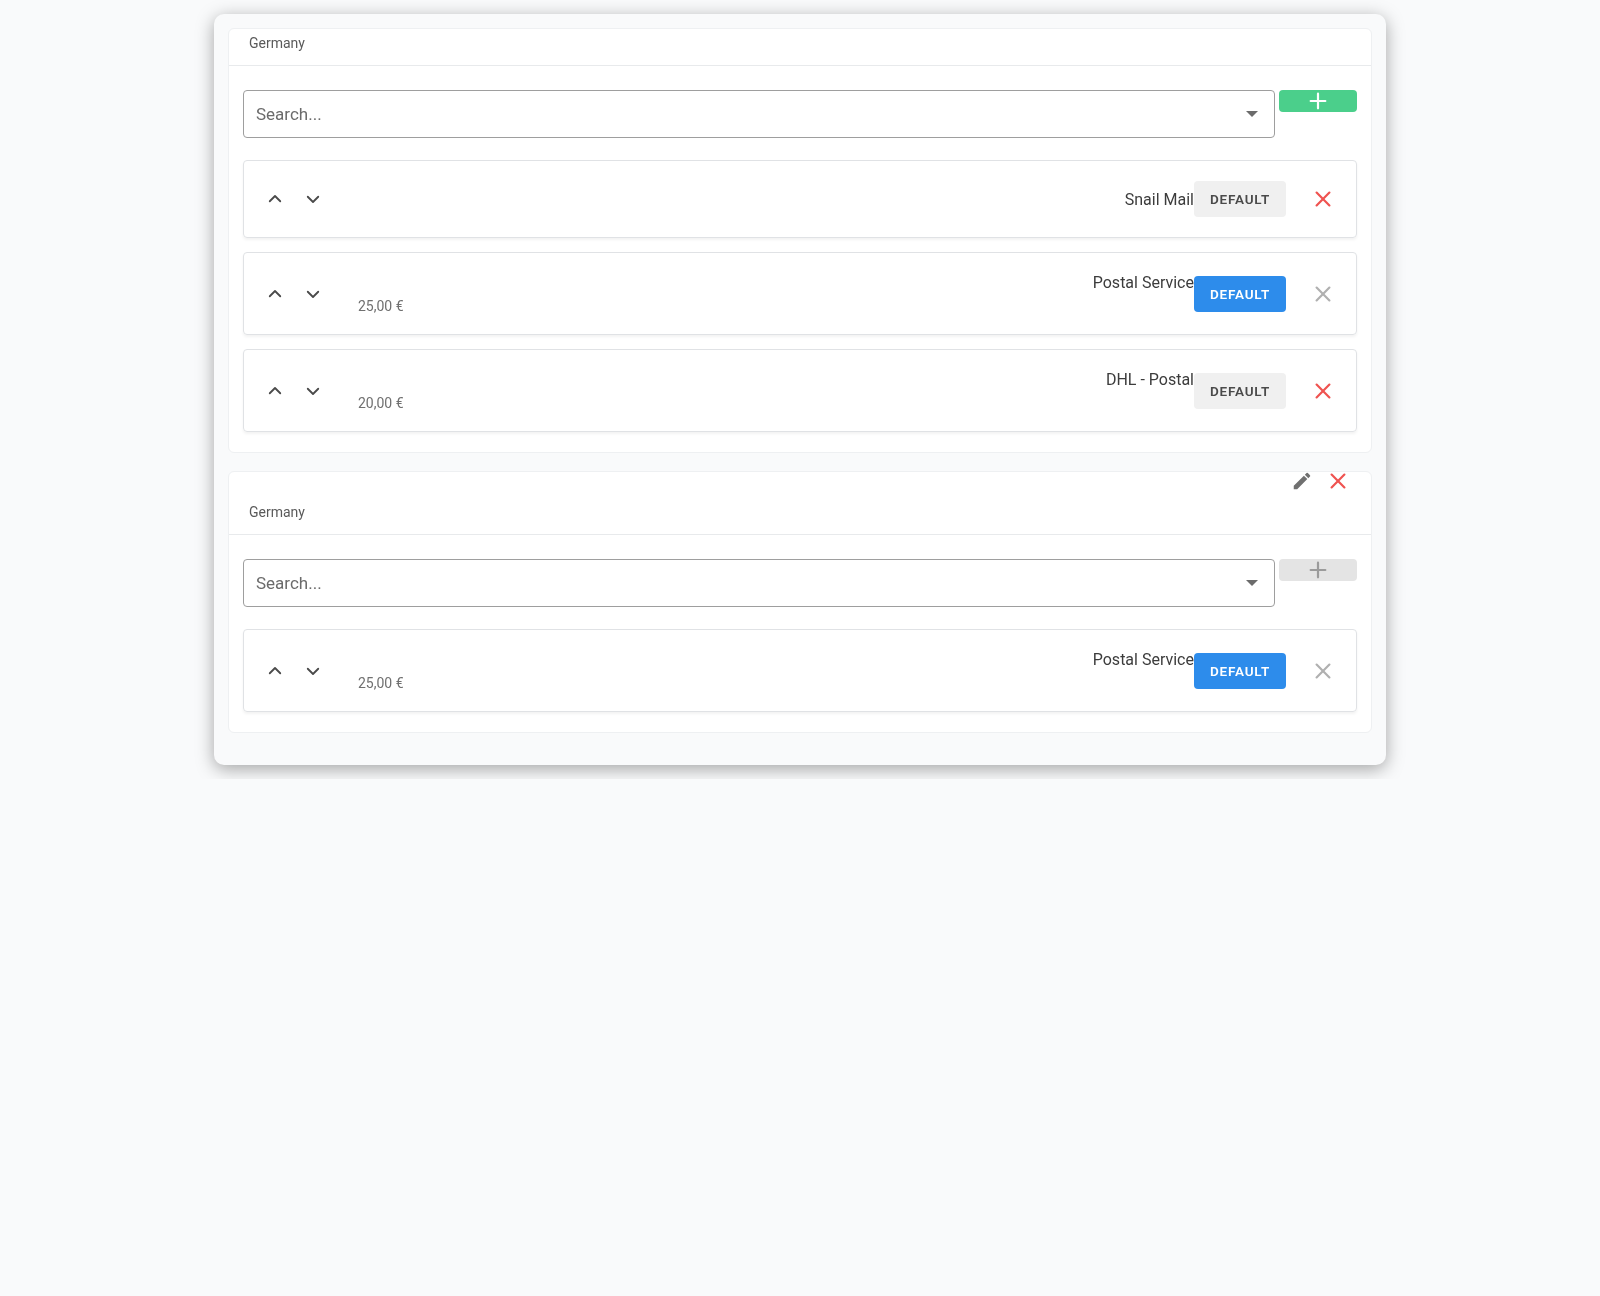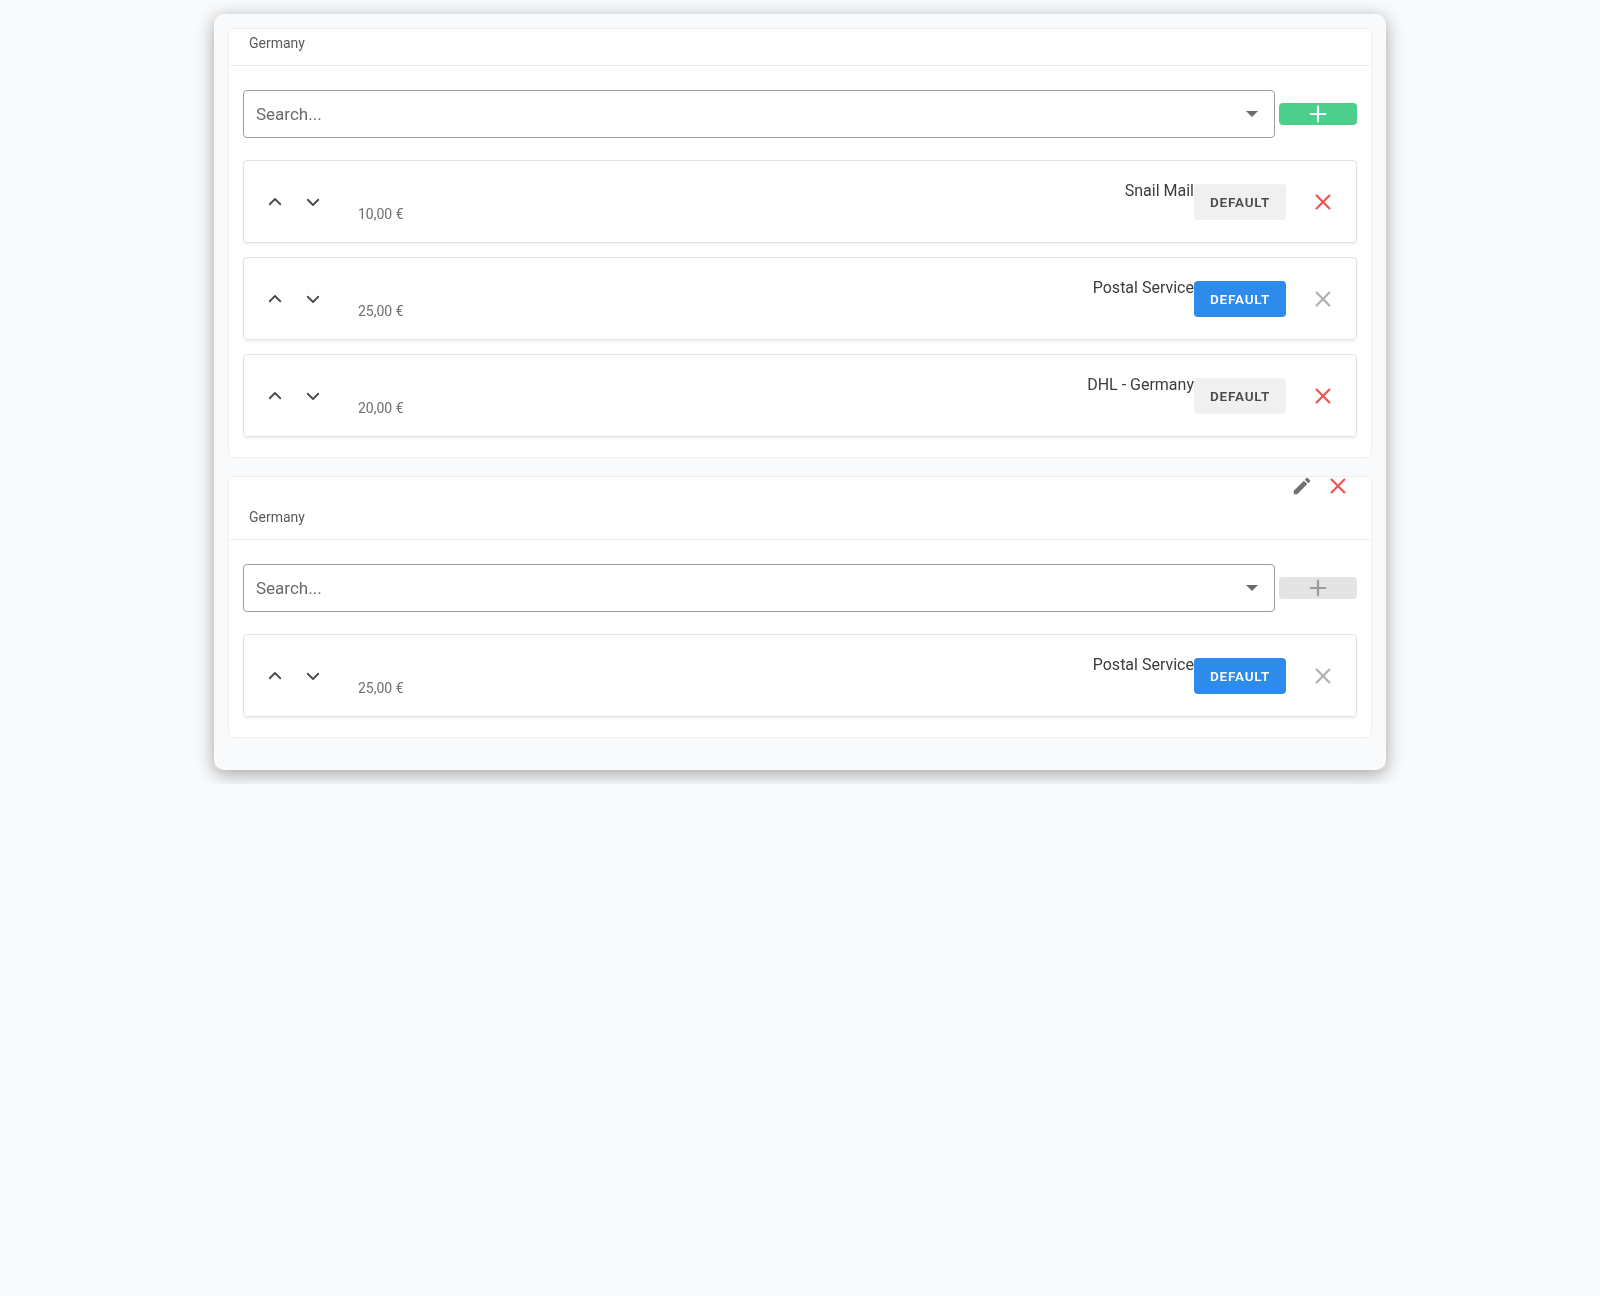--- a/index.html
+++ b/index.html
@@ -46,21 +46,21 @@
     padding: 6px 20px 14px;
   }
   .divider {
     height: 1px;
     background: #e8eaec;
   }
   .search-row {
     display: flex;
     gap: 4px;
     padding: 24px 14px 12px;
-    align-items: center;
+    align-items: flex-start;
   }
   .search-box {
     flex: 1;
     border: 1px solid #9e9e9e;
     border-radius: 4px;
     display: flex;
     align-items: center;
     padding: 0 12px;
     height: 48px;
     background: #fff;
@@ -160,21 +160,20 @@
               </svg>
           </span>
           <span class="chev">
             <svg width="18" height="18" viewBox="0 0 24 24" fill="none">
                 <path d="M5 9l7 7 7-7" stroke="#4a4a4a" stroke-width="2.4" stroke-linecap="round" stroke-linejoin="round"></path>
               </svg>
           </span>
         </div>
         <div class="method-info">
           <div class="method-name">Snail Mail</div>
-          <div class="method-price">10,00 €</div>
         </div>
         <div class="default-chip off">DEFAULT</div>
         <span class="remove-x active">
           <svg width="22" height="22" viewBox="0 0 24 24" fill="none">
               <path d="M5 5l14 14M19 5L5 19" stroke-width="2.4" stroke-linecap="round"></path>
             </svg>
         </span>
       </div>
 
       <div class="method">
@@ -209,21 +208,21 @@
                 <path d="M5 15l7-7 7 7" stroke="#4a4a4a" stroke-width="2.4" stroke-linecap="round" stroke-linejoin="round"></path>
               </svg>
           </span>
           <span class="chev">
             <svg width="18" height="18" viewBox="0 0 24 24" fill="none">
                 <path d="M5 9l7 7 7-7" stroke="#4a4a4a" stroke-width="2.4" stroke-linecap="round" stroke-linejoin="round"></path>
               </svg>
           </span>
         </div>
         <div class="method-info">
-          <div class="method-name">DHL - Germany</div>
+          <div class="method-name">DHL - Postal</div>
           <div class="method-price">20,00 €</div>
         </div>
         <div class="default-chip off">DEFAULT</div>
         <span class="remove-x active">
           <svg width="22" height="22" viewBox="0 0 24 24" fill="none">
               <path d="M5 5l14 14M19 5L5 19" stroke-width="2.4" stroke-linecap="round"></path>
             </svg>
         </span>
       </div>
 

